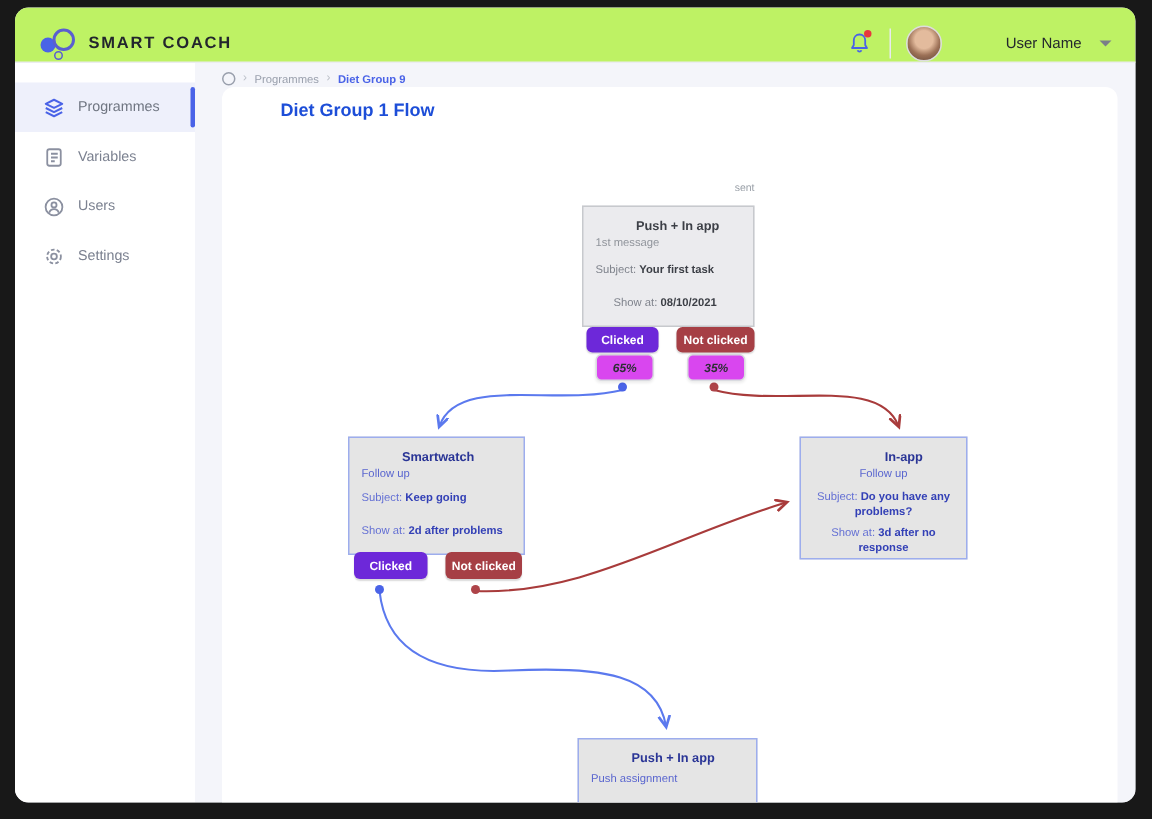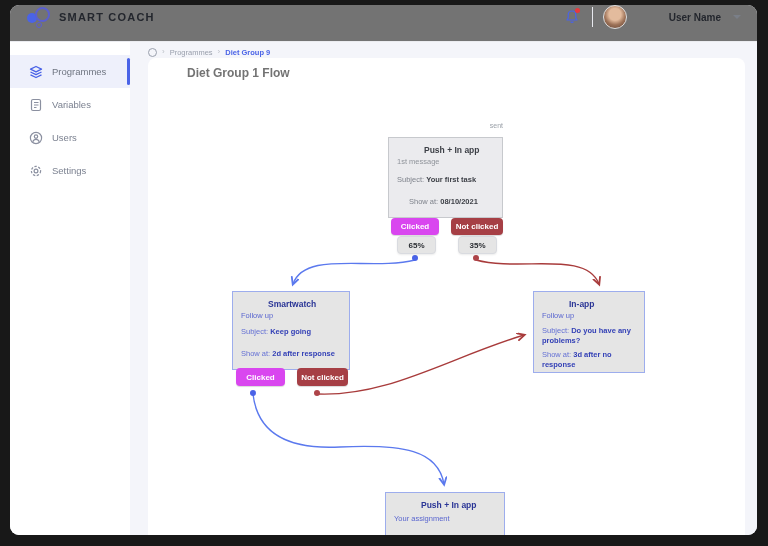--- a/index.html
+++ b/index.html
@@ -6,37 +6,37 @@
   body{
     width:768px;height:546px;background:#181818;position:relative;overflow:hidden;
     font-family:"Liberation Sans", sans-serif;
   }
   .window{
     position:absolute;left:10px;top:5px;width:747px;height:530px;
     background:#f4f5fa;border-radius:9px;overflow:hidden;
   }
   
   .header{
-    position:absolute;left:0;top:0;right:0;height:36px;background:#737373;
-    border-bottom:1px solid #ebecf0;display:flex;align-items:flex-start;z-index:5;gap:44px;
+    position:absolute;left:0;top:0;right:0;height:36px;background:#bef264;
+    border-bottom:1px solid #ebecf0;display:flex;align-items:flex-end;z-index:5;gap:44px;
   }
   .logo{display:flex;align-items:center;gap:8px;padding-left:17px;}
   .logo-mark{position:relative;width:24px;height:24px;}
   .logo-c1{position:absolute;left:0;top:8px;width:10px;height:10px;border-radius:50%;background:#4a63e7;}
   .logo-c2{position:absolute;left:8px;top:2px;width:11px;height:11px;border-radius:50%;border:2.5px solid #5a5fd0;}
   .logo-c3{position:absolute;left:9px;top:17px;width:4px;height:4px;border-radius:50%;border:1.5px solid #5a5fd0;}
   .brand{font-size:11px;font-weight:bold;letter-spacing:1.2px;color:#23262d;}
   .header-right{margin-left:auto;display:flex;align-items:center;gap:10px;padding-right:16px;}
   .bell-wrap{position:relative;width:20px;height:20px;display:flex;align-items:center;justify-content:center;cursor:pointer;}
   .bell-dot{position:absolute;right:2px;top:1px;width:5px;height:5px;border-radius:50%;background:#e8383d;}
   .hdr-divider{width:1px;height:20px;background:#e8e9ef;}
   .avatar{width:22px;height:22px;border-radius:50%;
     background:radial-gradient(circle at 50% 38%, #e3bb9d 0 34%, #9c7157 60%, #5d4134 100%);
     border:1px solid #ddd;}
-  .user-name{font-size:10px;color:#23262d;font-weight:bold;margin-left:32px;}
+  .user-name{font-size:10px;color:#23262d;font-weight:normal;margin-left:32px;}
   .chev{width:0;height:0;border-left:4px solid transparent;border-right:4px solid transparent;border-top:4px solid #7a7f88;margin-left:2px;}
   
   .sidebar{
     position:absolute;left:0;top:36px;bottom:0;width:120px;background:#ffffff;z-index:4;
     padding-top:14px;
   }
   .side-item{
     position:relative;display:flex;align-items:center;gap:9px;height:33px;padding-left:19px;
     color:#7b8190;font-size:9.5px;cursor:pointer;
   }
@@ -50,45 +50,45 @@
   .content{position:absolute;left:120px;top:36px;right:0;bottom:0;background:#f4f5fa;}
   .breadcrumb{display:flex;align-items:center;gap:5px;padding:5px 0 0 18px;height:12px;}
   .bc-home{width:7px;height:7px;border:1.2px solid #9aa0ad;border-radius:50%;cursor:pointer;}
   .bc-sep{color:#bcc0c8;font-size:8px;line-height:1;}
   .bc-link{font-size:7.5px;color:#9aa0ad;cursor:pointer;}
   .bc-current{font-size:7.5px;color:#4a63e7;font-weight:bold;cursor:pointer;}
   .panel{
     position:absolute;left:18px;top:17px;width:597px;bottom:0;background:#ffffff;
     border-radius:8px 8px 0 0;overflow:hidden;
   }
-  .page-title{position:absolute;left:20px;top:8px;font-size:12px;font-weight:bold;color:#737373;padding-left:19px;}
+  .page-title{position:absolute;left:20px;top:8px;font-size:12px;font-weight:bold;color:#1d4ed8;padding-left:19px;}
   
   .node{position:absolute;box-sizing:border-box;padding:7px 8px;cursor:pointer;}
   .node-gray{background:#ebebee;border:1px solid #c7c9cd;}
   .node-blue{background:#e5e5e5;border:1px solid #9daded;}
   .n-title{font-size:8.5px;font-weight:bold;color:#3c3f46;padding-left:27px;}
   .n-sub{font-size:7.5px;color:#90949b;margin-top:2px;}
   .n-row{font-size:7.5px;color:#7f838c;margin-top:9px;line-height:1.35;}
   .n-row b{color:#3c3f46;}
   .node-blue .n-title{color:#2a3596;}
   .node-blue .n-sub{color:#5a66cf;}
   .node-blue .n-row{color:#6470d4;}
   .node-blue .n-row b{color:#3340b6;}
   .sent-tag{position:absolute;font-size:7px;color:#9aa0a8;text-align:right;}
   .flow-btn{
     position:absolute;height:17px;border-radius:4px;color:#ffffff;font-size:8px;font-weight:bold;
     display:flex;align-items:center;justify-content:center;cursor:pointer;z-index:3;
     box-shadow:0 1px 1px rgba(0,0,0,.15);
   }
-  .btn-blue{background:#d946ef;text-align:center;}
+  .btn-blue{background:#6d28d9;text-align:center;}
   .btn-red{background:#a63f45;}
   .pct-box{
-    position:absolute;width:37px;height:16px;background:#e5e5e5;border:1px solid #d9dbe0;border-radius:4px;
+    position:absolute;width:37px;height:16px;background:#d946ef;border:1px solid #d9dbe0;border-radius:4px;
     display:flex;align-items:center;justify-content:center;font-size:8px;font-weight:bold;color:#2b2e33;
-    box-shadow:0 1px 2px rgba(0,0,0,.08);z-index:2;
+    box-shadow:0 1px 2px rgba(0,0,0,.08);z-index:2;font-style:italic;
   }
   .arrows{position:absolute;left:0;top:0;width:597px;height:477px;pointer-events:none;z-index:1;}
 </style>
 </head>
 <body>
 
 <div class="window">
 
   <div class="header">
     <div class="logo">
@@ -203,38 +203,38 @@
       <div class="pct-box" style="left:249px;top:178px;">65%</div>
       <div class="pct-box" style="left:310px;top:178px;">35%</div>
 
       <div class="node node-blue" style="left:84px;top:233px;width:118px;height:79px;">
         <div class="n-title">Smartwatch</div>
         <div class="n-sub">Follow up</div>
         <div class="n-row" style="margin-top:7px;">
           <span>Subject:</span> <b>Keep going</b>
         </div>
         <div class="n-row" style="margin-top:12px;">
-          <span>Show at:</span> <b>2d after response</b>
+          <span>Show at:</span> <b>2d after problems</b>
         </div>
       </div>
       <div class="flow-btn btn-blue" style="left:88px;top:310px;width:49px;height:18px;">Clicked</div>
       <div class="flow-btn btn-red" style="left:149px;top:310px;width:51px;height:18px;">Not clicked</div>
 
-      <div class="node node-blue" style="left:385px;top:233px;width:112px;height:82px;">
+      <div class="node node-blue" style="left:385px;top:233px;width:112px;height:82px;text-align:center;">
         <div class="n-title">In-app</div>
         <div class="n-sub">Follow up</div>
         <div class="n-row" style="margin-top:6px;">
           <span>Subject:</span> <b>Do you have any problems?</b>
         </div>
         <div class="n-row" style="margin-top:4px;">
           <span>Show at:</span> <b>3d after no response</b>
         </div>
       </div>
 
       <div class="node node-blue" style="left:237px;top:434px;width:120px;height:110px;">
         <div class="n-title">Push + In app</div>
-        <div class="n-sub" style="margin-top:4px;">Your assignment</div>
+        <div class="n-sub" style="margin-top:4px;">Push assignment</div>
 
       </div>
 
     </div>
   </div>
 </div>
 
 </body></html>

